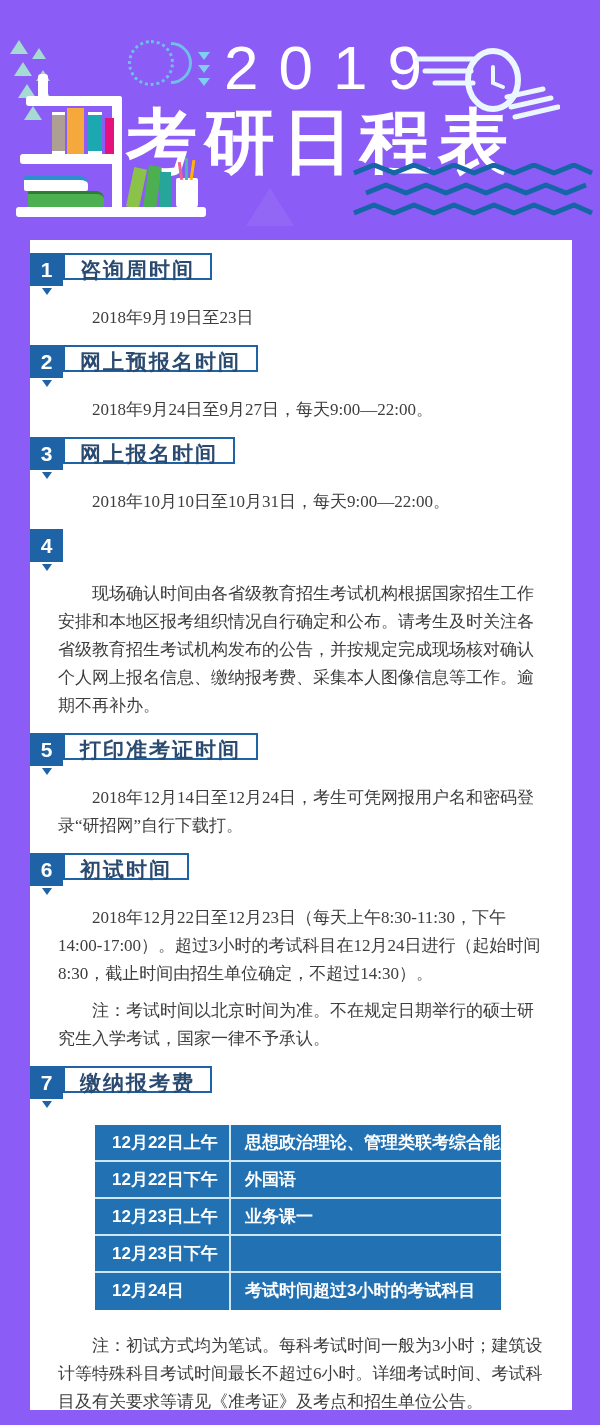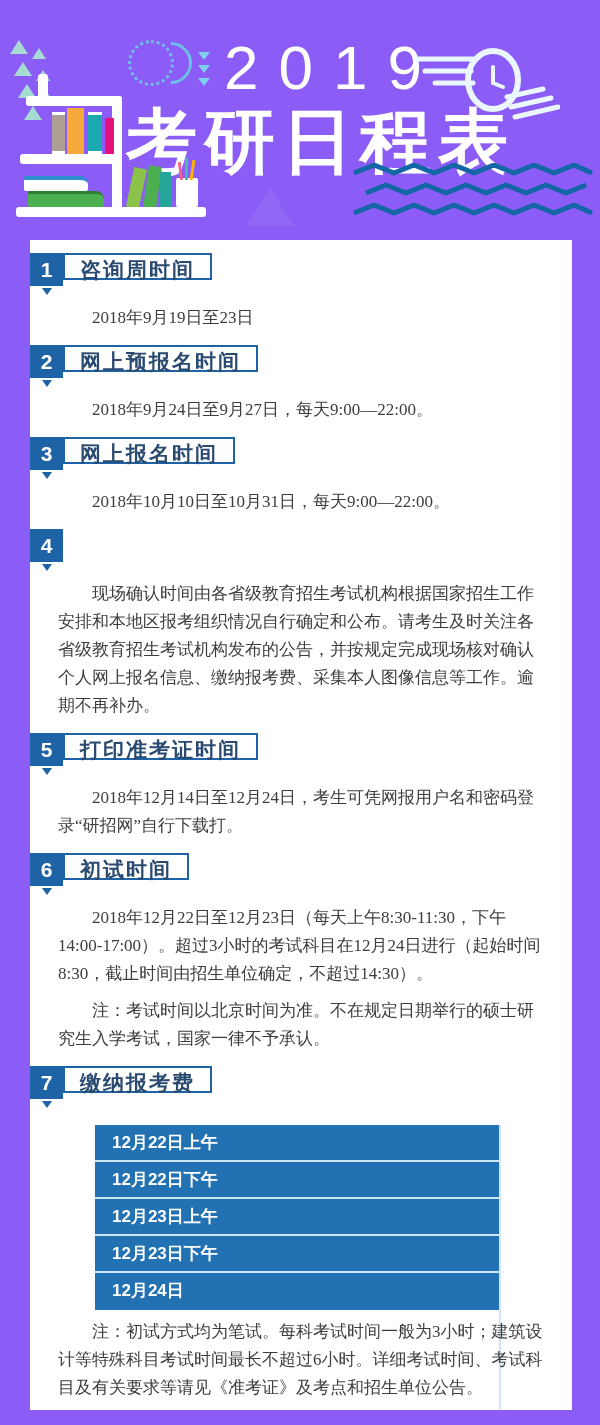--- a/index.html
+++ b/index.html
@@ -46,27 +46,27 @@
     border-left:5px solid transparent; border-right:5px solid transparent;
     border-top:7px solid #1e63a6; }
   .title-box { border:2px solid #1e63a6; padding:0 15px;
     font-size:21px; font-weight:bold; color:#2a4a70; letter-spacing:2px;
     height:27px; line-height:30px; }
   .body-p { margin:9px 28px 0 28px; font-size:17px; line-height:28px;
     color:#3d3d3d; text-indent:2em;
     font-family:"Liberation Serif","DejaVu Serif",serif; }
   
   .sched { margin:17px 0 0 65px; width:406px; background:#2171b3; }
-  .srow { display:flex; height:37px;flex-direction:column; }
+  .srow { display:flex; height:37px; }
   .srow:not(:last-child) { border-bottom:2px solid #cfe6f5; }
   .scell { color:#ffffff; font-size:17px; font-weight:bold; line-height:35px;
     white-space:nowrap; overflow:hidden; }
   .scell.time { flex:0 0 136px; padding-left:17px; border-right:2px solid #cfe6f5; }
   .scell.subj { flex:1; padding-left:14px; }
-  .footer-p { margin-top:8px; }
+  .footer-p { margin-top:22px; }
 </style>
 </head>
 <body>
 
 <div class="page">
 
   <div>
     <div class="tri" style="left:10px; top:40px;"></div>
     <div class="tri small" style="left:32px; top:48px;"></div>
     <div class="tri" style="left:14px; top:62px;"></div>

